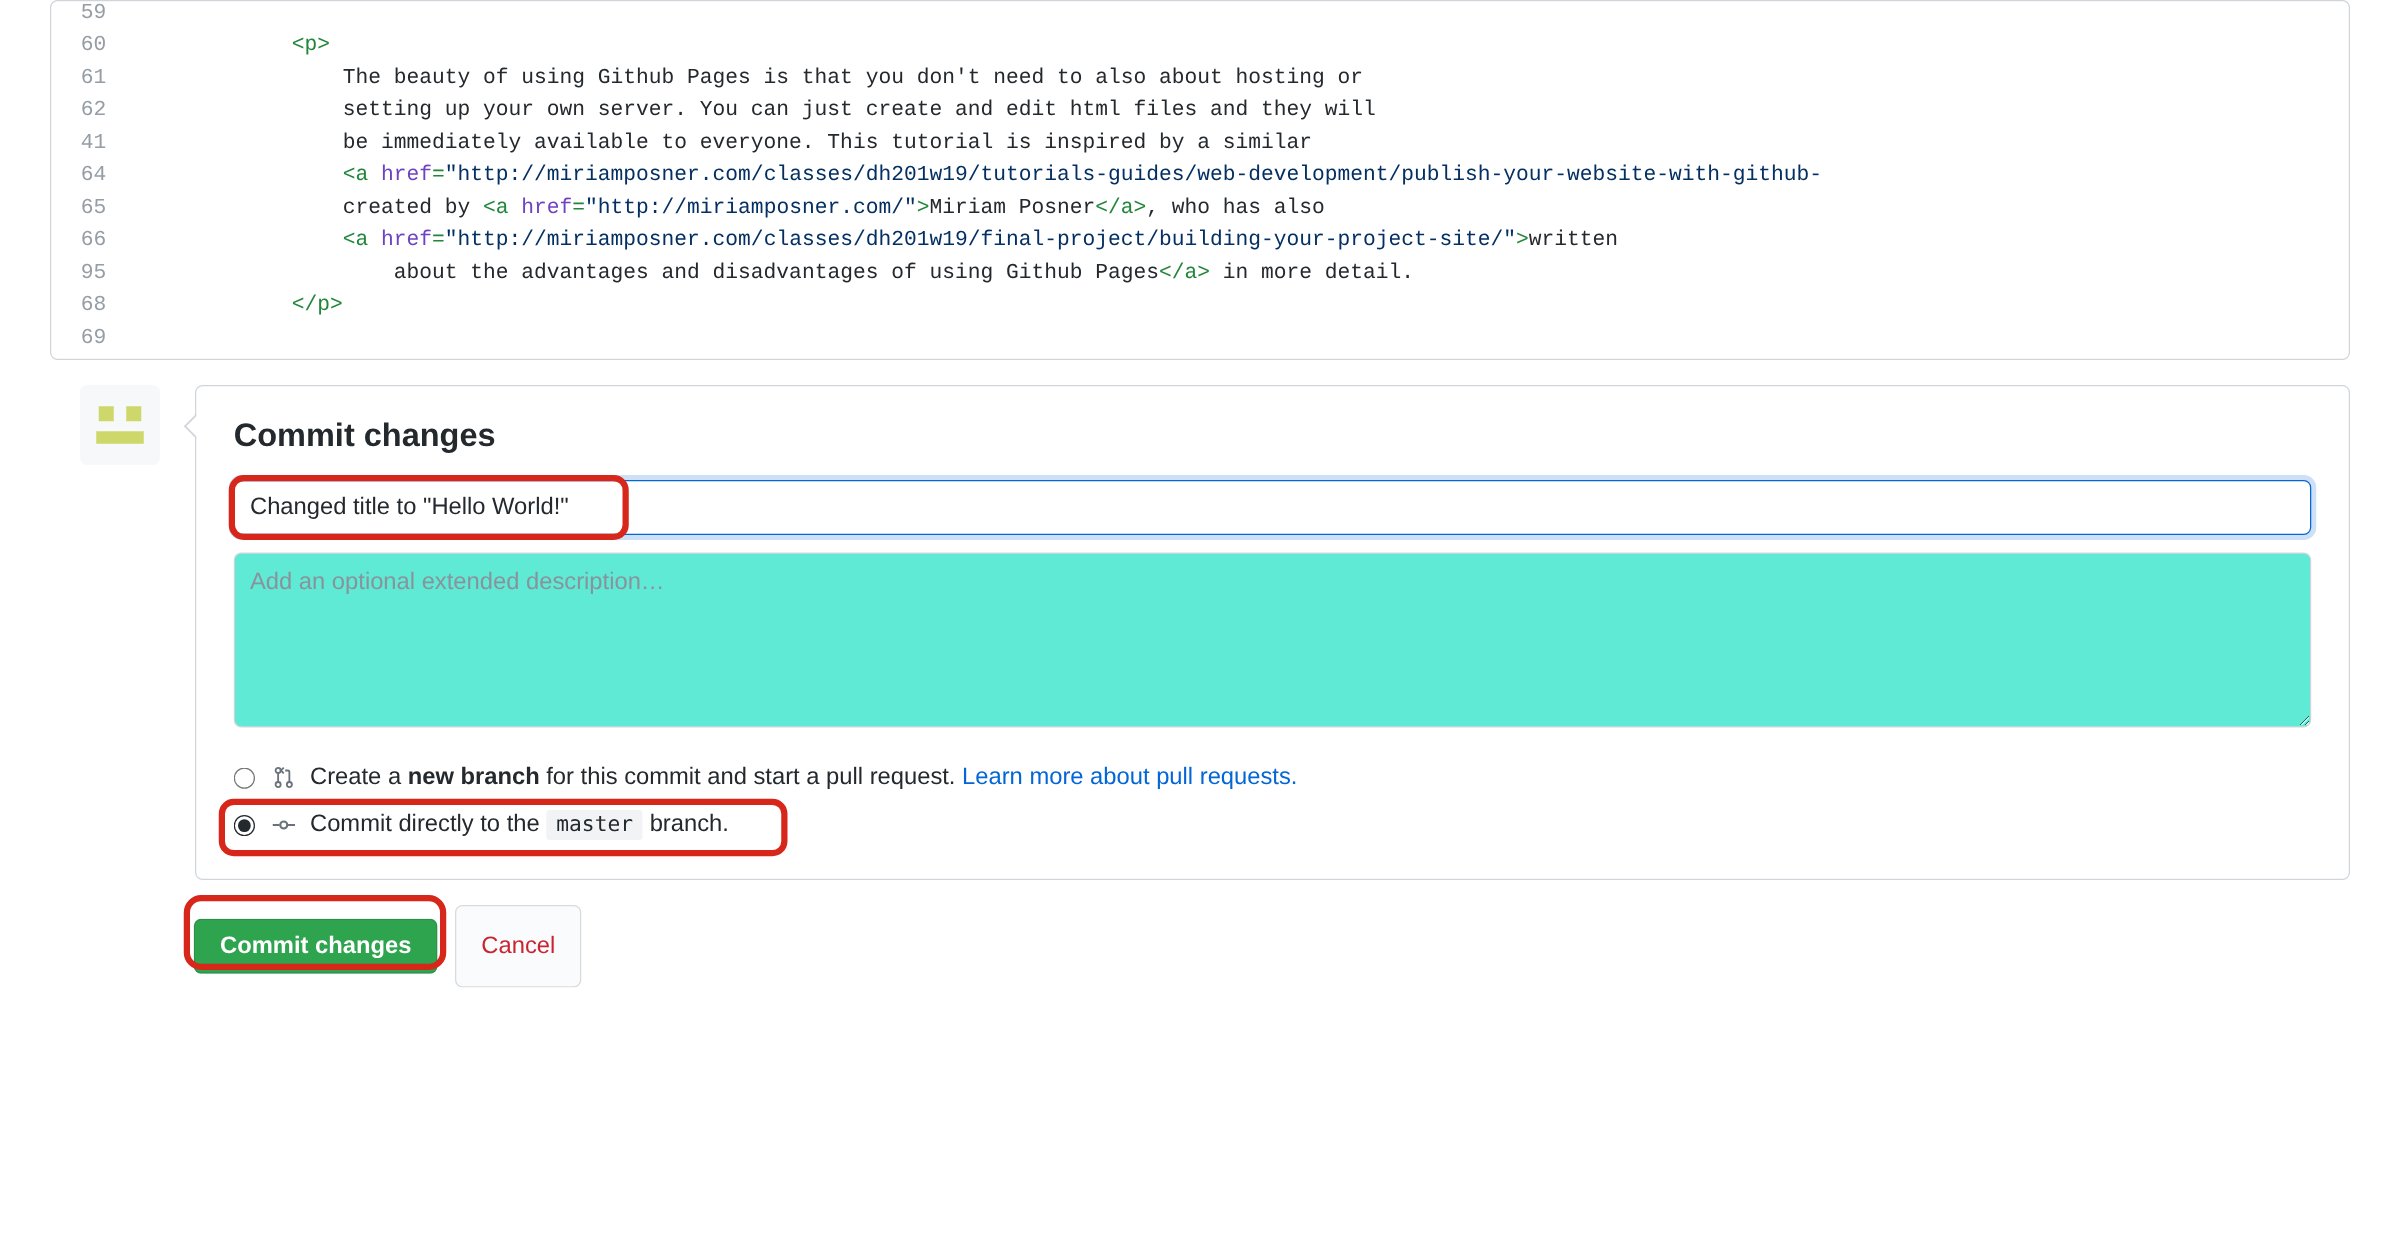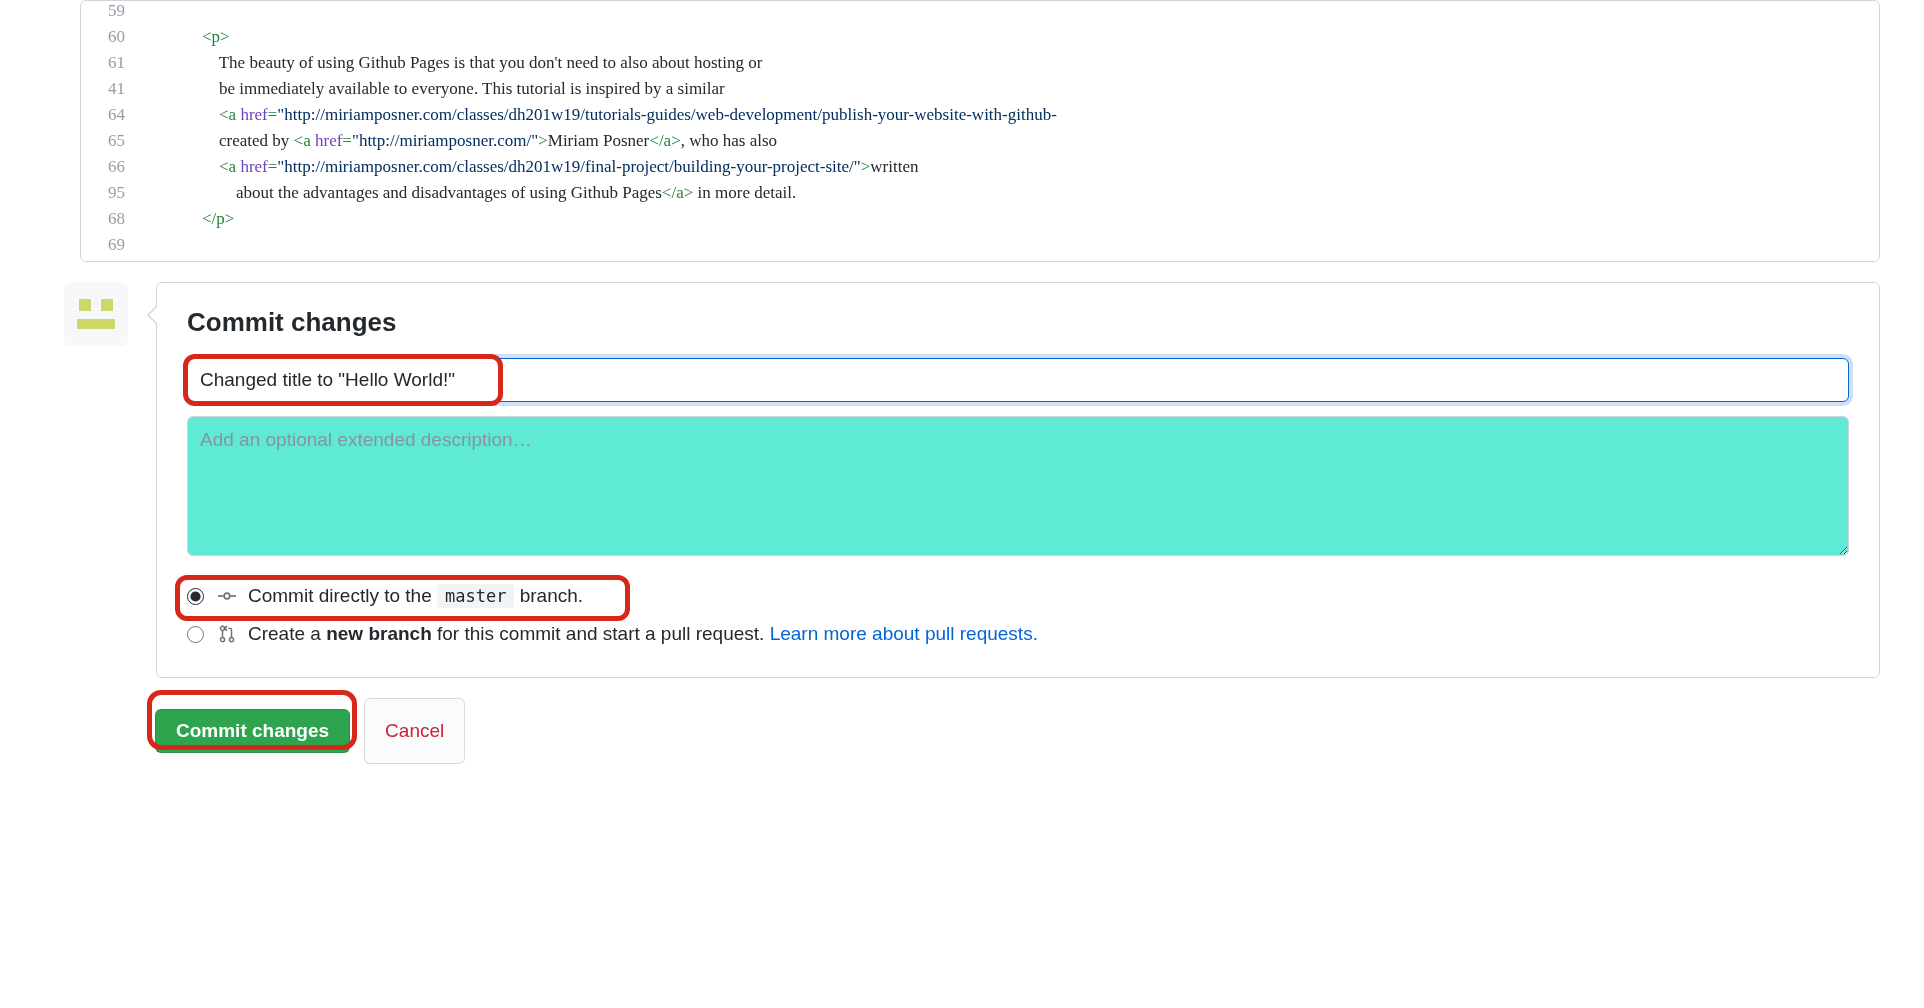--- a/index.html
+++ b/index.html
@@ -9,23 +9,22 @@
       color: #24292e;
       font-size: 14px;
     }
     .container {
       max-width: 1920px;
       padding: 0 40px;
     }
     .code-area {
       border: 1px solid #d1d5da;
       border-radius: 6px;
-      margin-left: 40px;
       margin-bottom: 20px;
-      font-family: Liberation Serif, serif;
+      font-family: Liberation Mono, monospace;
       font-size: 17px;
       overflow: hidden;
     }
     .code-line {
       display: flex;
       align-items: flex-start;
       min-height: 26px;
     }
     .line-number {
       width: 60px;
@@ -233,20 +232,24 @@
         <span class="line-number">59</span>
         <span class="line-content"></span>
       </div>
     <div class="code-line">
         <span class="line-number">60</span>
         <span class="line-content"><span>            </span><span class="code-tag">&lt;p&gt;</span></span>
       </div>
     <div class="code-line">
         <span class="line-number">61</span>
         <span class="line-content"><span>                </span><span class="code-text">The beauty of using Github Pages is that you don't need to also about hosting or</span></span>
+      </div>
+    <div class="code-line">
+        <span class="line-number">62</span>
+        <span class="line-content"><span>                </span><span class="code-text">setting up your own server. You can just create and edit html files and they will</span></span>
       </div>
     <div class="code-line">
         <span class="line-number">41</span>
         <span class="line-content"><span>                </span><span class="code-text">be immediately available to everyone. This tutorial is inspired by a similar</span></span>
       </div>
     <div class="code-line">
         <span class="line-number">64</span>
         <span class="line-content"><span>                </span><span class="code-tag">&lt;</span><span class="code-tag">a</span> <span class="code-attr">href</span><span class="code-tag">=</span><span class="code-string">"http://miriamposner.com/classes/dh201w19/tutorials-guides/web-development/publish-your-website-with-github-</span></span>
       </div>
     <div class="code-line">
@@ -283,50 +286,50 @@
       <h2 class="commit-heading">Commit changes</h2>
 
       <div class="commit-summary-wrap">
         <input class="commit-summary" type="text" value="Changed title to &quot;Hello World!&quot;" style="">
         <div class="highlight-box-1"></div>
       </div>
 
       <textarea class="commit-description" placeholder="Add an optional extended description…" style=""></textarea>
 
       <div class="radio-group">
-        <label class="radio-row">
-          <input type="radio" class="radio-input" name="commit-choice" checked="" style="">
-          <span class="radio-icon">
-            <svg viewBox="0 0 16 16" width="18" height="18" fill="currentColor">
-                <circle cx="8" cy="8" r="2.5" fill="none" stroke="currentColor" stroke-width="1.5"></circle>
-                <line x1="0" y1="8" x2="5" y2="8" stroke="currentColor" stroke-width="1.5"></line>
-                <line x1="11" y1="8" x2="16" y2="8" stroke="currentColor" stroke-width="1.5"></line>
-              </svg>
-          </span>
-          <span>
-            <span>Commit directly to the </span><code class="branch-code">master</code><span> branch.</span>
-          </span>
-          <div class="highlight-box-2"></div>
-        </label>
-
         <label class="radio-row">
           <input type="radio" class="radio-input" name="commit-choice" style="">
           <span class="radio-icon">
             <svg viewBox="0 0 16 16" width="18" height="18" fill="currentColor">
                 <circle cx="4" cy="3" r="1.8" fill="none" stroke="currentColor" stroke-width="1.3"></circle>
                 <circle cx="4" cy="13" r="1.8" fill="none" stroke="currentColor" stroke-width="1.3"></circle>
                 <circle cx="12" cy="13" r="1.8" fill="none" stroke="currentColor" stroke-width="1.3"></circle>
                 <path d="M4 5v6M9 3h2a1 1 0 0 1 1 1v7" fill="none" stroke="currentColor" stroke-width="1.3"></path>
                 <path d="M8 1l-2 2 2 2" fill="none" stroke="currentColor" stroke-width="1.3"></path>
               </svg>
           </span>
           <span>
             <span>Create a </span><span class="bold">new branch</span><span> for this commit and start a pull request. </span><a href="#" class="link">Learn more about pull requests.</a>
           </span>
         </label>
+
+        <label class="radio-row">
+          <input type="radio" class="radio-input" name="commit-choice" checked="" style="">
+          <span class="radio-icon">
+            <svg viewBox="0 0 16 16" width="18" height="18" fill="currentColor">
+                <circle cx="8" cy="8" r="2.5" fill="none" stroke="currentColor" stroke-width="1.5"></circle>
+                <line x1="0" y1="8" x2="5" y2="8" stroke="currentColor" stroke-width="1.5"></line>
+                <line x1="11" y1="8" x2="16" y2="8" stroke="currentColor" stroke-width="1.5"></line>
+              </svg>
+          </span>
+          <span>
+            <span>Commit directly to the </span><code class="branch-code">master</code><span> branch.</span>
+          </span>
+          <div class="highlight-box-2"></div>
+        </label>
       </div>
     </div>
   </div>
 
   <div class="action-row">
     <button class="btn-commit">Commit changes</button>
     <button class="btn-cancel">Cancel</button>
     <div class="highlight-box-3"></div>
   </div>
 </div>

